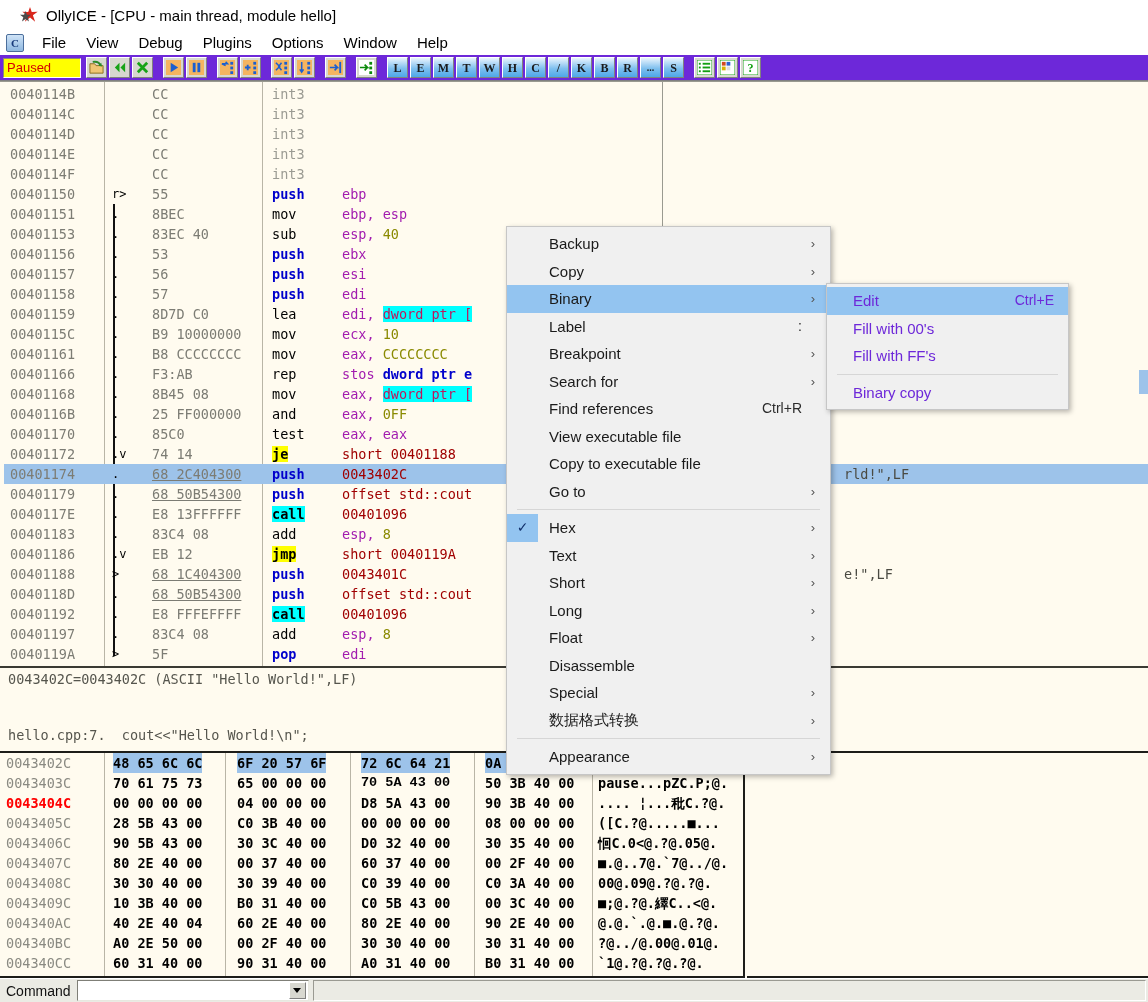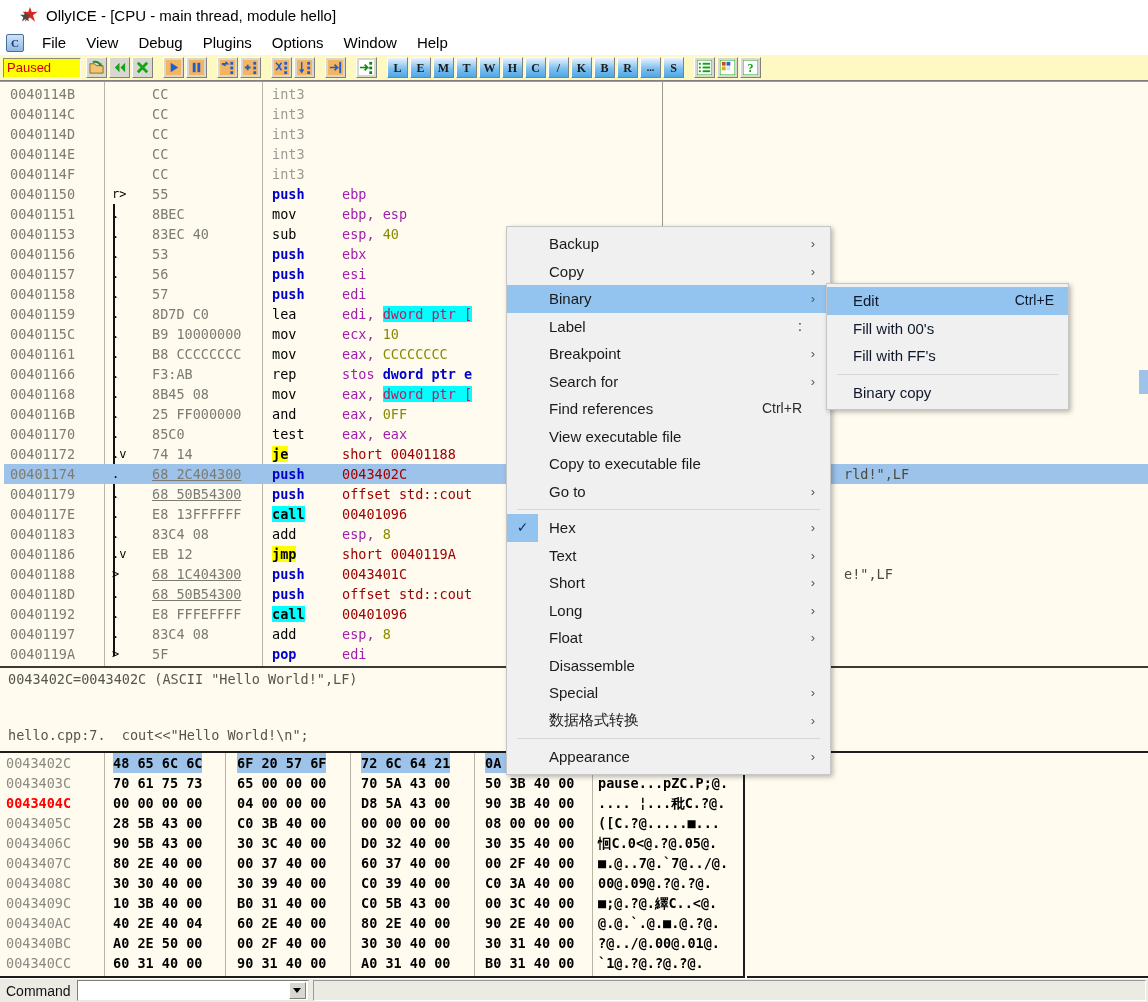--- a/index.html
+++ b/index.html
@@ -56,21 +56,21 @@
     display: flex; align-items: center; justify-content: center;
     font-family: "Liberation Serif", serif;
   }
   .menubar .mi {
     font-size: 15px; color: #000; padding: 2px 10px; white-space: nowrap;
   }
 
   
   .toolbar {
     position: absolute; left: 0; top: 55px; width: 1148px; height: 26px;
-    background: #fef9c3;
+    background: #6d28d9;
     border-bottom: 1px solid #808080;
     display: flex; align-items: center;
     padding-left: 3px;
   }
   .status-chip {
     width: 78px; height: 20px;
     background: #ffff00;
     border-top: 1px solid #8a8a7a; border-left: 1px solid #8a8a7a;
     border-right: 1px solid #ffffff; border-bottom: 1px solid #ffffff;
     color: #d40000; font-size: 13px;
@@ -292,21 +292,21 @@
     background: #f0f0f0;
     border: 1px solid #c6c6c6;
     box-shadow: 2px 2px 5px rgba(0,0,0,0.28);
     padding: 3px 0 3px 0;
     z-index: 60;
     font-family: "Liberation Sans", sans-serif;
   }
   .subitem {
     height: 27.5px; line-height: 27.5px;
     display: flex; align-items: center;
-    font-size: 15px; color: #0f172a;
+    font-size: 15px; color: #6d28d9;
     padding-left: 26px; padding-right: 14px;
   }
   .subitem.hl { background: #93c4f0; }
   .subitem .lbl { flex: 1; white-space: nowrap; }
   .subitem .acc { font-size: 14px; white-space: nowrap; }
 </style>
 </head>
 <body>
 
 <div id="app">
@@ -516,21 +516,21 @@
     </div>
 
     <div class="dump-pane">
       <div class="hsep" style="left:104px; top:0; height:227px;"></div>
       <div class="hsep" style="left:225px; top:0; height:227px;"></div>
       <div class="hsep" style="left:350px; top:0; height:227px;"></div>
       <div class="hsep" style="left:474px; top:0; height:227px;"></div>
       <div class="hsep" style="left:592px; top:0; height:227px;"></div>
       <div id="dump-rows">
           <div class="hrow"><span class="h-addr">0043402C</span><span class="h-g sel" style="left: 113px;">48 65 6C 6C</span><span class="h-g sel" style="left: 237px;">6F 20 57 6F</span><span class="h-g sel" style="left: 361px;">72 6C 64 21</span><span class="h-g sel" style="left: 485px;">0A 00 00 00</span><span class="h-ascii">Hello World!...</span></div>
-          <div class="hrow"><span class="h-addr">0043403C</span><span class="h-g" style="left: 113px;">70 61 75 73</span><span class="h-g" style="left: 237px;">65 00 00 00</span><span class="h-g" style="left: 361px;">70 5A 43 00</span><span class="h-g" style="left: 485px;">50 3B 40 00</span><span class="h-ascii">pause...pZC.P;@.</span></div>
+          <div class="hrow"><span class="h-addr">0043403C</span><span class="h-g" style="left: 113px;">70 61 75 73</span><span class="h-g" style="left: 237px;">65 00 00 00</span><span class="h-g" style="left: 361px; font-family: Liberation Mono, monospace;">70 5A 43 00</span><span class="h-g" style="left: 485px;">50 3B 40 00</span><span class="h-ascii">pause...pZC.P;@.</span></div>
           <div class="hrow"><span class="h-addr cur">0043404C</span><span class="h-g" style="left: 113px;">00 00 00 00</span><span class="h-g" style="left: 237px;">04 00 00 00</span><span class="h-g" style="left: 361px;">D8 5A 43 00</span><span class="h-g" style="left: 485px;">90 3B 40 00</span><span class="h-ascii">.... ¦...秕C.?@.</span></div>
           <div class="hrow"><span class="h-addr">0043405C</span><span class="h-g" style="left: 113px;">28 5B 43 00</span><span class="h-g" style="left: 237px;">C0 3B 40 00</span><span class="h-g" style="left: 361px;">00 00 00 00</span><span class="h-g" style="left: 485px;">08 00 00 00</span><span class="h-ascii">([C.?@.....■...</span></div>
           <div class="hrow"><span class="h-addr">0043406C</span><span class="h-g" style="left: 113px;">90 5B 43 00</span><span class="h-g" style="left: 237px;">30 3C 40 00</span><span class="h-g" style="left: 361px;">D0 32 40 00</span><span class="h-g" style="left: 485px;">30 35 40 00</span><span class="h-ascii">恛C.0&lt;@.?@.05@.</span></div>
           <div class="hrow"><span class="h-addr">0043407C</span><span class="h-g" style="left: 113px;">80 2E 40 00</span><span class="h-g" style="left: 237px;">00 37 40 00</span><span class="h-g" style="left: 361px;">60 37 40 00</span><span class="h-g" style="left: 485px;">00 2F 40 00</span><span class="h-ascii">■.@..7@.`7@../@.</span></div>
           <div class="hrow"><span class="h-addr">0043408C</span><span class="h-g" style="left: 113px;">30 30 40 00</span><span class="h-g" style="left: 237px;">30 39 40 00</span><span class="h-g" style="left: 361px;">C0 39 40 00</span><span class="h-g" style="left: 485px;">C0 3A 40 00</span><span class="h-ascii">00@.09@.?@.?@.</span></div>
           <div class="hrow"><span class="h-addr">0043409C</span><span class="h-g" style="left: 113px;">10 3B 40 00</span><span class="h-g" style="left: 237px;">B0 31 40 00</span><span class="h-g" style="left: 361px;">C0 5B 43 00</span><span class="h-g" style="left: 485px;">00 3C 40 00</span><span class="h-ascii">■;@.?@.繹C..&lt;@.</span></div>
           <div class="hrow"><span class="h-addr">004340AC</span><span class="h-g" style="left: 113px;">40 2E 40 04</span><span class="h-g" style="left: 237px;">60 2E 40 00</span><span class="h-g" style="left: 361px;">80 2E 40 00</span><span class="h-g" style="left: 485px;">90 2E 40 00</span><span class="h-ascii">@.@.`.@.■.@.?@.</span></div>
           <div class="hrow"><span class="h-addr">004340BC</span><span class="h-g" style="left: 113px;">A0 2E 50 00</span><span class="h-g" style="left: 237px;">00 2F 40 00</span><span class="h-g" style="left: 361px;">30 30 40 00</span><span class="h-g" style="left: 485px;">30 31 40 00</span><span class="h-ascii">?@../@.00@.01@.</span></div>
           <div class="hrow"><span class="h-addr">004340CC</span><span class="h-g" style="left: 113px;">60 31 40 00</span><span class="h-g" style="left: 237px;">90 31 40 00</span><span class="h-g" style="left: 361px;">A0 31 40 00</span><span class="h-g" style="left: 485px;">B0 31 40 00</span><span class="h-ascii">`1@.?@.?@.?@.</span></div>
         </div>

